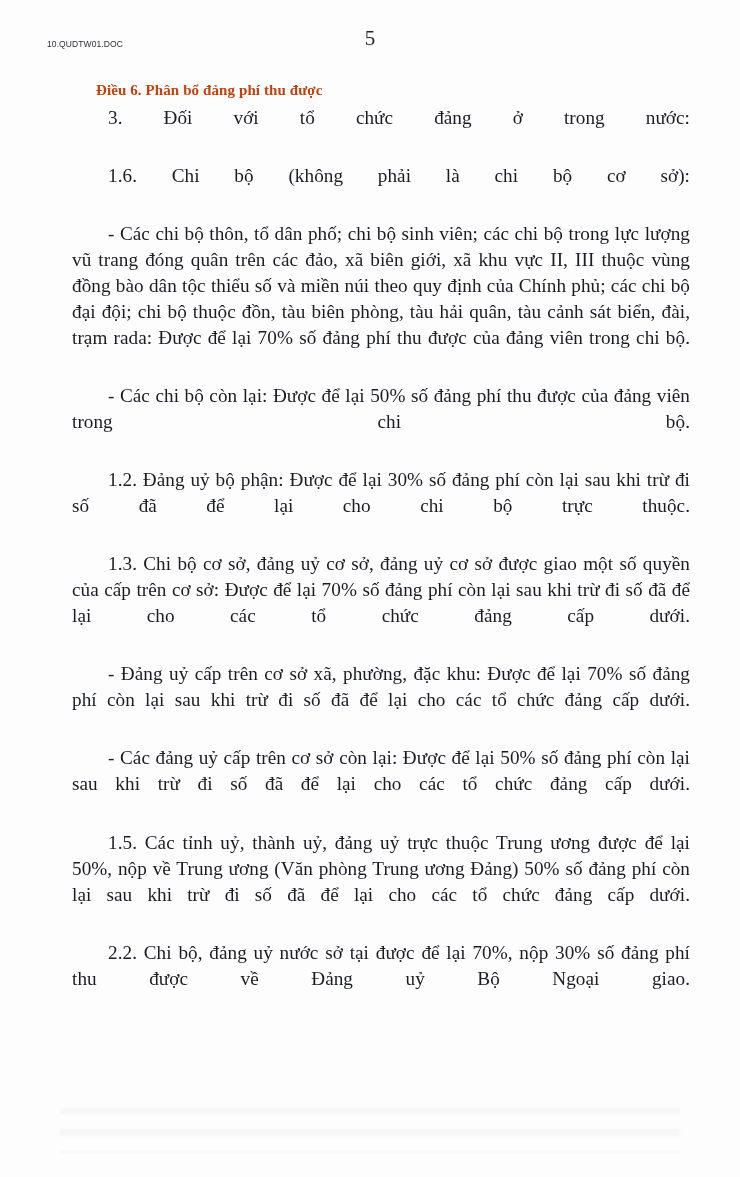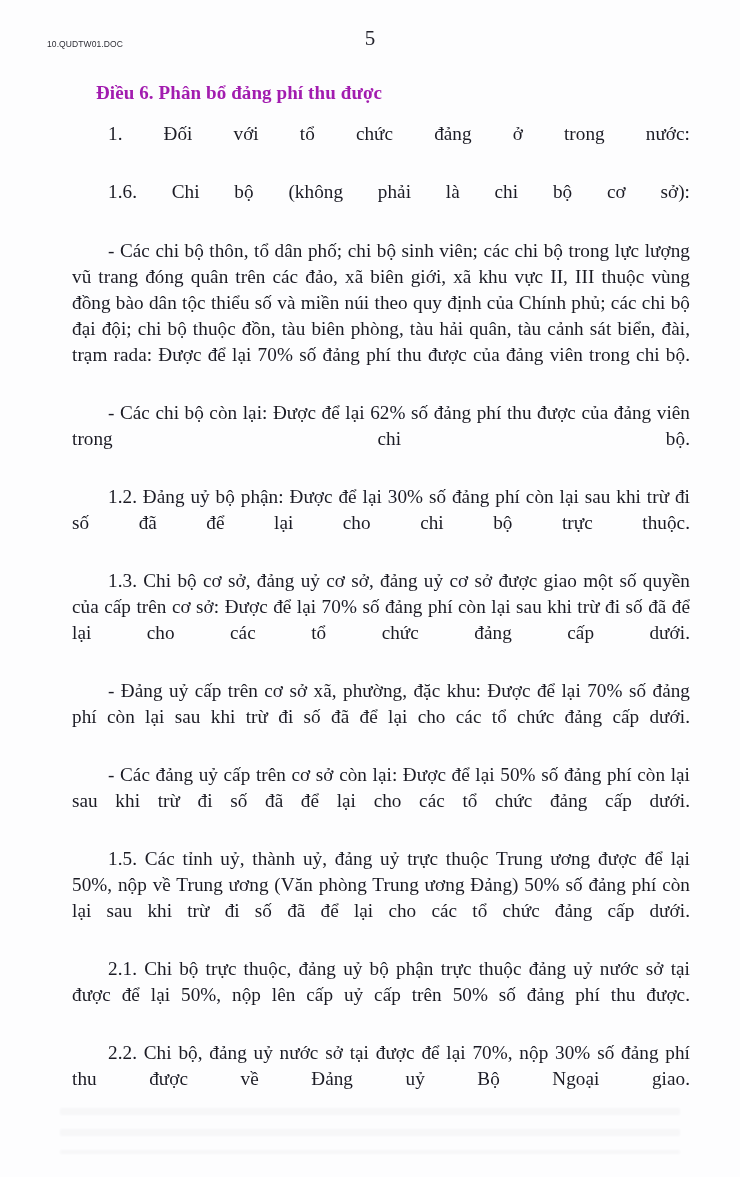--- a/index.html
+++ b/index.html
@@ -50,27 +50,27 @@
     color: #23232c;
   }
   
   .body-column {
     position: absolute;
     left: 72px;
     top: 80px;
     width: 618px;
   }
   .article-title {
-    font-size: 19px;
+    font-size: 15px;
     font-weight: bold;
     line-height: 1.34;
-    margin: 0 0 16px 0;
+    margin: 0 0 5px 0;
     padding-left: 24px;
     letter-spacing: 0.1px;
-    color: #a21caf;
+    color: #c2410c;
   }
   p.para {
     font-size: 19.2px;
     line-height: 1.355;
     margin: 0 0 6px 0;
     text-align: justify;
     text-justify: inter-word;
     text-indent: 36px;
     color: #1b1b24;
     letter-spacing: 0.05px;
@@ -109,29 +109,28 @@
 
   <div class="doc-header">
     <div class="file-id">10.QUDTW01.DOC</div>
     <div class="page-number">5</div>
   </div>
 
   <div class="body-column">
 
     <h1 class="article-title">Điều 6. Phân bổ đảng phí thu được</h1>
 
-    <p class="para">1. Đối với tổ chức đảng ở trong nước:</p>
+    <p class="para">3. Đối với tổ chức đảng ở trong nước:</p>
     <p class="para">1.6. Chi bộ (không phải là chi bộ cơ sở):</p>
     <p class="para">- Các chi bộ thôn, tổ dân phố; chi bộ sinh viên; các chi bộ trong lực lượng vũ trang đóng quân trên các đảo, xã biên giới, xã khu vực II, III thuộc vùng đồng bào dân tộc thiểu số và miền núi theo quy định của Chính phủ; các chi bộ đại đội; chi bộ thuộc đồn, tàu biên phòng, tàu hải quân, tàu cảnh sát biển, đài, trạm rada: Được để lại 70% số đảng phí thu được của đảng viên trong chi bộ.</p>
-    <p class="para">- Các chi bộ còn lại: Được để lại 62% số đảng phí thu được của đảng viên trong chi bộ.</p>
+    <p class="para">- Các chi bộ còn lại: Được để lại 50% số đảng phí thu được của đảng viên trong chi bộ.</p>
     <p class="para">1.2. Đảng uỷ bộ phận: Được để lại 30% số đảng phí còn lại sau khi trừ đi số đã để lại cho chi bộ trực thuộc.</p>
     <p class="para">1.3. Chi bộ cơ sở, đảng uỷ cơ sở, đảng uỷ cơ sở được giao một số quyền của cấp trên cơ sở: Được để lại 70% số đảng phí còn lại sau khi trừ đi số đã để lại cho các tổ chức đảng cấp dưới.</p>
     <p class="para">- Đảng uỷ cấp trên cơ sở xã, phường, đặc khu: Được để lại 70% số đảng phí còn lại sau khi trừ đi số đã để lại cho các tổ chức đảng cấp dưới.</p>
     <p class="para">- Các đảng uỷ cấp trên cơ sở còn lại: Được để lại 50% số đảng phí còn lại sau khi trừ đi số đã để lại cho các tổ chức đảng cấp dưới.</p>
     <p class="para">1.5. Các tỉnh uỷ, thành uỷ, đảng uỷ trực thuộc Trung ương được để lại 50%, nộp về Trung ương (Văn phòng Trung ương Đảng) 50% số đảng phí còn lại sau khi trừ đi số đã để lại cho các tổ chức đảng cấp dưới.</p>
-    <p class="para">2.1. Chi bộ trực thuộc, đảng uỷ bộ phận trực thuộc đảng uỷ nước sở tại được để lại 50%, nộp lên cấp uỷ cấp trên 50% số đảng phí thu được.</p>
     <p class="para">2.2. Chi bộ, đảng uỷ nước sở tại được để lại 70%, nộp 30% số đảng phí thu được về Đảng uỷ Bộ Ngoại giao.</p>
 
   </div>
 
   <div class="bleed-through"></div>
 
 </div>
 
 </body></html>

